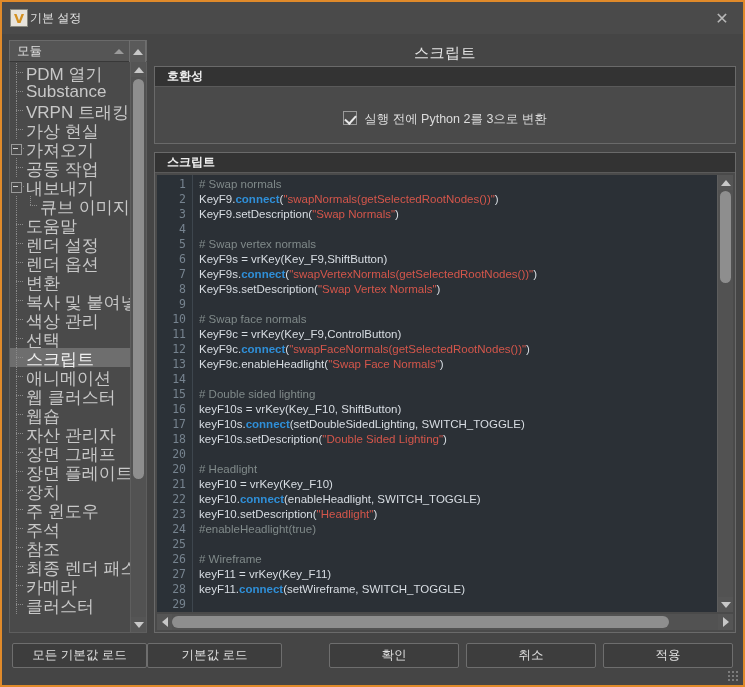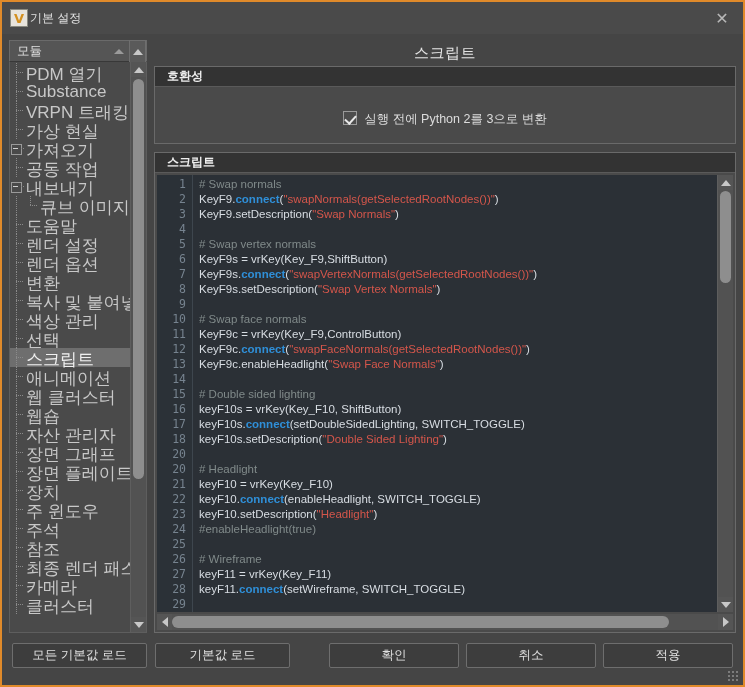--- a/index.html
+++ b/index.html
@@ -320,21 +320,21 @@
   .btn {
     height: 25px;
     background: #3d3d3d;
     border: 1px solid #6e6e6e;
     border-radius: 2px;
     color: #e0e0e0; font-size: 12.5px;
     display: flex; align-items: center; justify-content: center;
     cursor: pointer;
   }
   #btn-defaults-all { width: 135px; }
-  #btn-defaults { width: 135px; margin-left: 8px; }
+  #btn-defaults { width: 135px; }
   #footer-spacer { flex: 1; }
   #btn-ok     { width: 130px; }
   #btn-cancel { width: 130px; margin-left: 7px; }
   #btn-apply  { width: 130px; margin-left: 7px; }
   #resize-grip {
     position: absolute; right: 4px; bottom: 3px;
     width: 13px; height: 13px;
     background-image:
       radial-gradient(#8a8a8a 1px, transparent 1.2px);
     background-size: 4px 4px;

